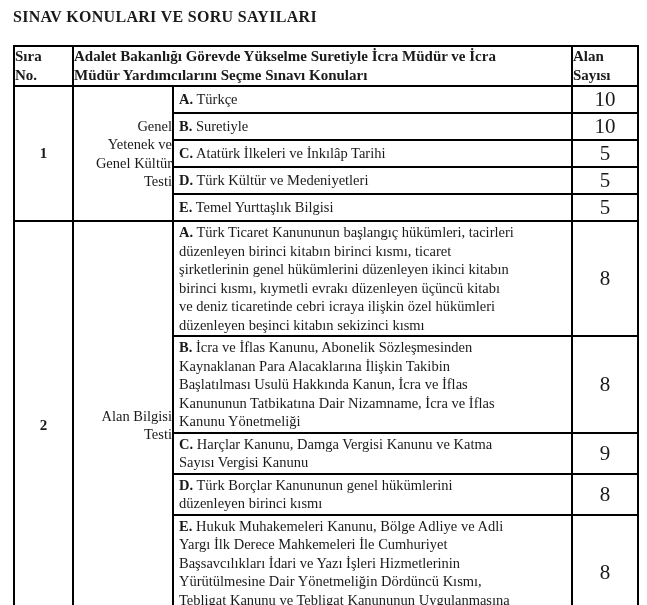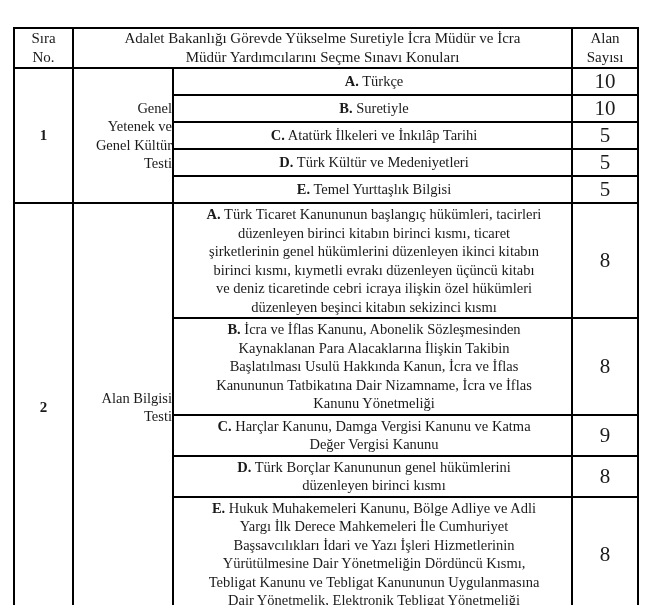--- a/index.html
+++ b/index.html
@@ -35,25 +35,24 @@
   .exam-table col.c1 { width: 59px; }
   .exam-table col.c2 { width: 100px; }
   .exam-table col.c3 { width: 399px; }
   .exam-table col.c4 { width: 66px; }
   .exam-table th, .exam-table td {
     border: 2px solid #000000;
     padding: 0;
     font-size: 14.5px;
     vertical-align: middle;
     overflow: hidden;
-    text-align: center;
   }
   .exam-table th {
-    font-weight: normal;
-    text-align: center;
+    font-weight: bold;
+    text-align: left;
     white-space: pre-line;
     line-height: 19px;
     font-size: 15px;
   }
   .r-header  { height: 40px; }
   .r-small   { height: 17px; }
   .r-2a      { height: 112px; }
   .r-2b      { height: 92px; }
   .r-2c      { height: 33px; }
   .r-2d      { height: 33px; padding-left: 48px; }
@@ -78,20 +77,21 @@
   td.count {
     text-align: center;
     font-size: 21px;
   }
 </style>
 </head>
 <body>
 
 <div class="page">
 
+  <h1 class="title">SINAV KONULARI VE SORU SAYILARI</h1>
 
   <table class="exam-table">
     <colgroup>
       <col class="c1">
         <col class="c2">
         <col class="c3">
         <col class="c4">
     </colgroup>
     <tbody>
 
@@ -145,21 +145,21 @@
       <tr class="r-2b">
         <td class="subject"><b>B.</b> <span>İcra ve İflas Kanunu, Abonelik Sözleşmesinden
 Kaynaklanan Para Alacaklarına İlişkin Takibin
 Başlatılması Usulü Hakkında Kanun, İcra ve İflas
 Kanununun Tatbikatına Dair Nizamname, İcra ve İflas
 Kanunu Yönetmeliği</span></td>
         <td class="count">8</td>
       </tr>
       <tr class="r-2c">
         <td class="subject"><b>C.</b> <span>Harçlar Kanunu, Damga Vergisi Kanunu ve Katma
-Değer Vergisi Kanunu</span></td>
+Sayısı Vergisi Kanunu</span></td>
         <td class="count">9</td>
       </tr>
       <tr class="r-2d">
         <td class="subject"><b>D.</b> <span>Türk Borçlar Kanununun genel hükümlerini
 düzenleyen birinci kısmı</span></td>
         <td class="count">8</td>
       </tr>
       <tr class="r-2e">
         <td class="subject"><b>E.</b> <span>Hukuk Muhakemeleri Kanunu, Bölge Adliye ve Adli
 Yargı İlk Derece Mahkemeleri İle Cumhuriyet

